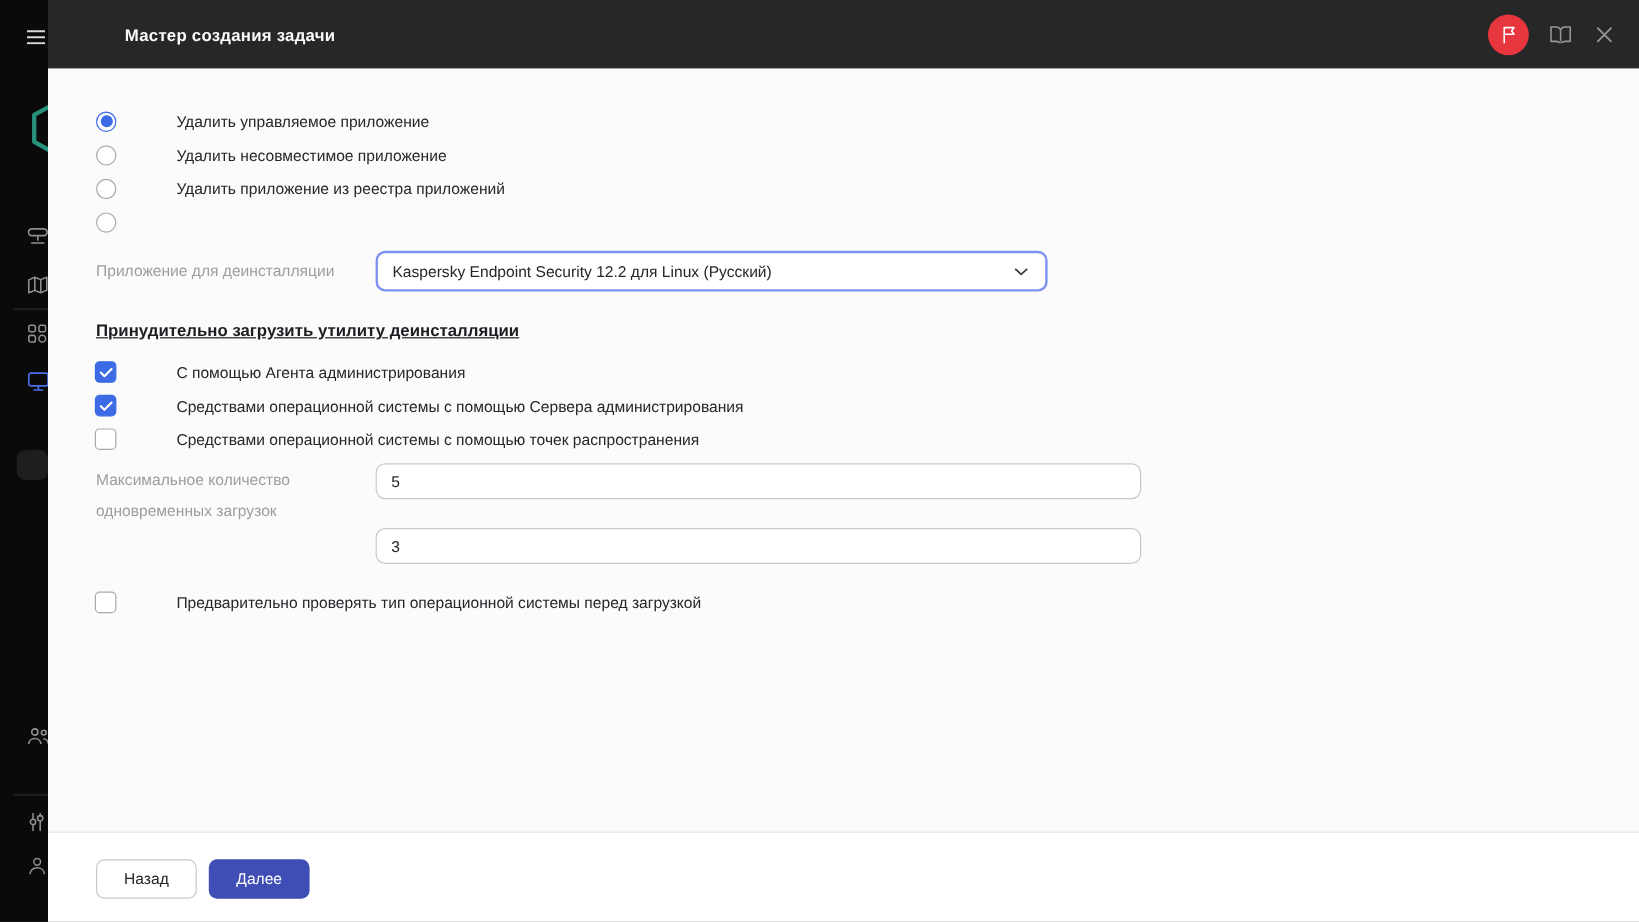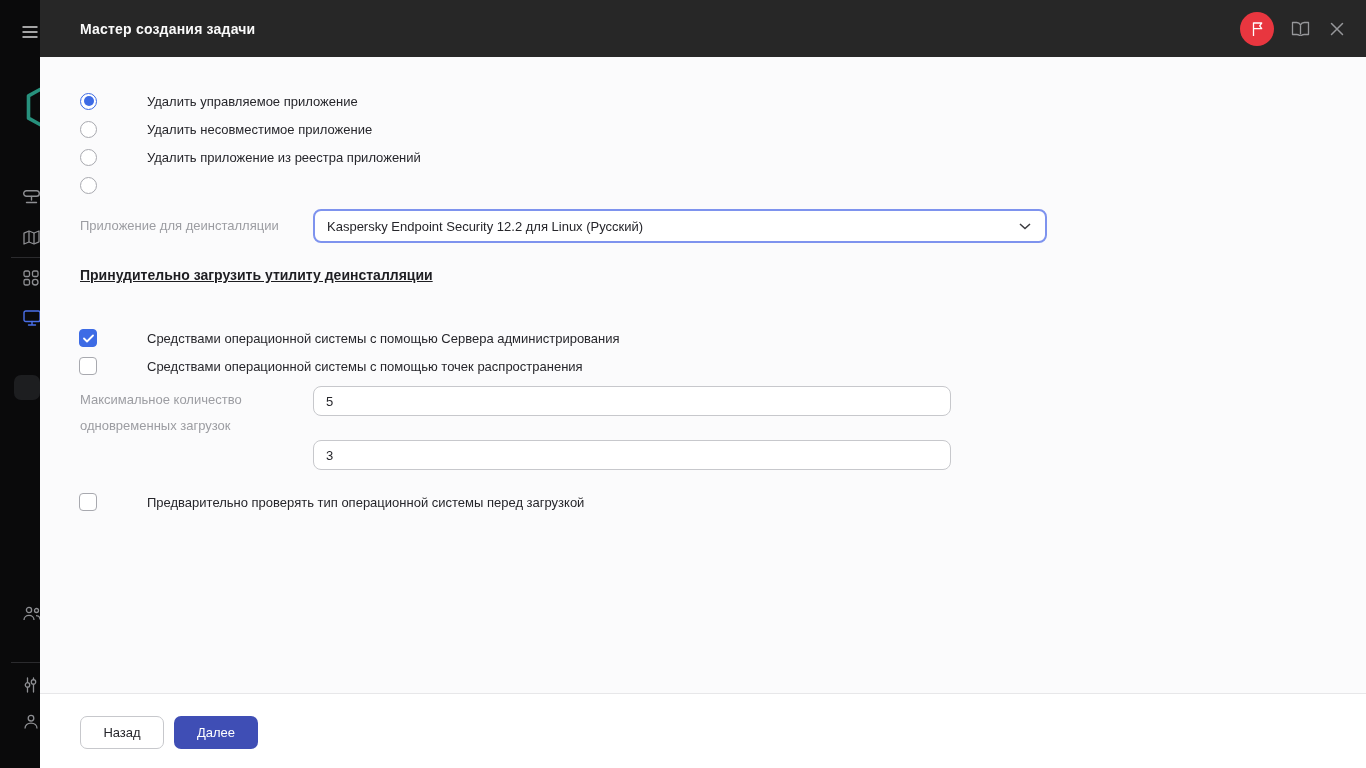--- a/index.html
+++ b/index.html
@@ -13,21 +13,21 @@
   .sb-menu { position:absolute; left:22px; top:24px; cursor:pointer; }
   .sb-logo { position:absolute; left:26px; top:82px; }
   .sb-divider { position:absolute; left:11px; width:29px; height:1px; background:#2B2B2E; }
   .sb-active { position:absolute; left:14px; top:375px; width:26px; height:25px;
     background:#1D1E20; border-radius:7px; }
 
   
   .dialog { position:absolute; left:40px; top:0; width:1326px; height:768px;
     background:#FBFBFC; z-index:2; }
   .dlg-header { position:relative; height:57px; background:#272727;
-    display:flex; align-items:center; }
+    display:flex; align-items:center;padding-left:24px; }
   .dlg-title { margin-left:40px; color:#FAFAFA; font-size:14px; font-weight:700;
     letter-spacing:.2px; }
   .hdr-right { position:absolute; right:18px; top:0; height:57px;
     display:flex; align-items:center; gap:15px; }
   .flag-badge { width:34px; height:34px; border-radius:50%; background:#E8363F;
     display:flex; align-items:center; justify-content:center; cursor:pointer; }
   .hdr-btn { display:flex; align-items:center; justify-content:center;
     width:22px; height:22px; cursor:pointer; }
 
   .body { position:relative; width:100%; height:711px; }
@@ -47,21 +47,21 @@
     justify-content:center; flex:none; }
   .checkbox svg { display:none; }
   .checkbox.on { background:#3D6BE5; border-color:#3D6BE5; }
   .checkbox.on svg { display:block; }
 
   .gray-label { position:absolute; left:40px; color:#9C9DA2; font-size:13px;
     line-height:26px; }
   .section-title { position:absolute; left:40px; top:210px; font-size:14px;
     font-weight:700; color:#1E1E22;text-decoration:underline; }
 
-  .select { position:absolute; left:273px; top:152px; width:734px; height:34px;
+  .select { position:absolute; left:273px; top:152px; width:560px; height:34px;
     border:2px solid #7E93EE; border-radius:8px; background:#fff; display:flex;
     align-items:center; justify-content:space-between; padding:0 14px 0 12px;
     font-size:13px; color:#26262B; cursor:pointer; }
   .input { position:absolute; left:273px; width:638px; height:30px;
     border:1px solid #C7C8CC; border-radius:8px; background:#fff;
     padding:0 12px; font-size:13px; color:#26262B;
     font-family:"Liberation Sans","DejaVu Sans",sans-serif; outline:none; }
 
   .footer { position:absolute; left:0; top:636px; width:100%; height:75px;
     background:#FFFFFF; border-top:1px solid #E7E7E9;padding-left:27px; }
@@ -202,20 +202,28 @@
     <div class="gray-label" style="top:156px;width:230px">Приложение для деинсталляции</div>
     <div class="select">
       <span>Kaspersky Endpoint Security 12.2 для Linux (Русский)</span>
       <svg width="12" height="7" viewBox="0 0 12 7">
           <path d="M1 1l5 4.6L11 1" fill="none" stroke="#3C3C40" stroke-width="1.5"></path>
         </svg>
     </div>
 
     <div class="section-title">Принудительно загрузить утилиту деинсталляции</div>
 
+    <div class="row" style="left:39px;top:239px">
+      <span class="checkbox on">
+        <svg width="11" height="9" viewBox="0 0 11 9">
+            <path d="M1 4.5 4 7.5 10 1.5" fill="none" stroke="#fff" stroke-width="1.8" stroke-linecap="round" stroke-linejoin="round"></path>
+          </svg>
+      </span>
+      <span>С помощью Агента администрирования</span>
+    </div>
     <div class="row" style="left:39px;top:267px">
       <span class="checkbox on">
         <svg width="11" height="9" viewBox="0 0 11 9">
             <path d="M1 4.5 4 7.5 10 1.5" fill="none" stroke="#fff" stroke-width="1.8" stroke-linecap="round" stroke-linejoin="round"></path>
           </svg>
       </span>
       <span>Средствами операционной системы с помощью Сервера администрирования</span>
     </div>
     <div class="row" style="left:39px;top:295px">
       <span class="checkbox">

